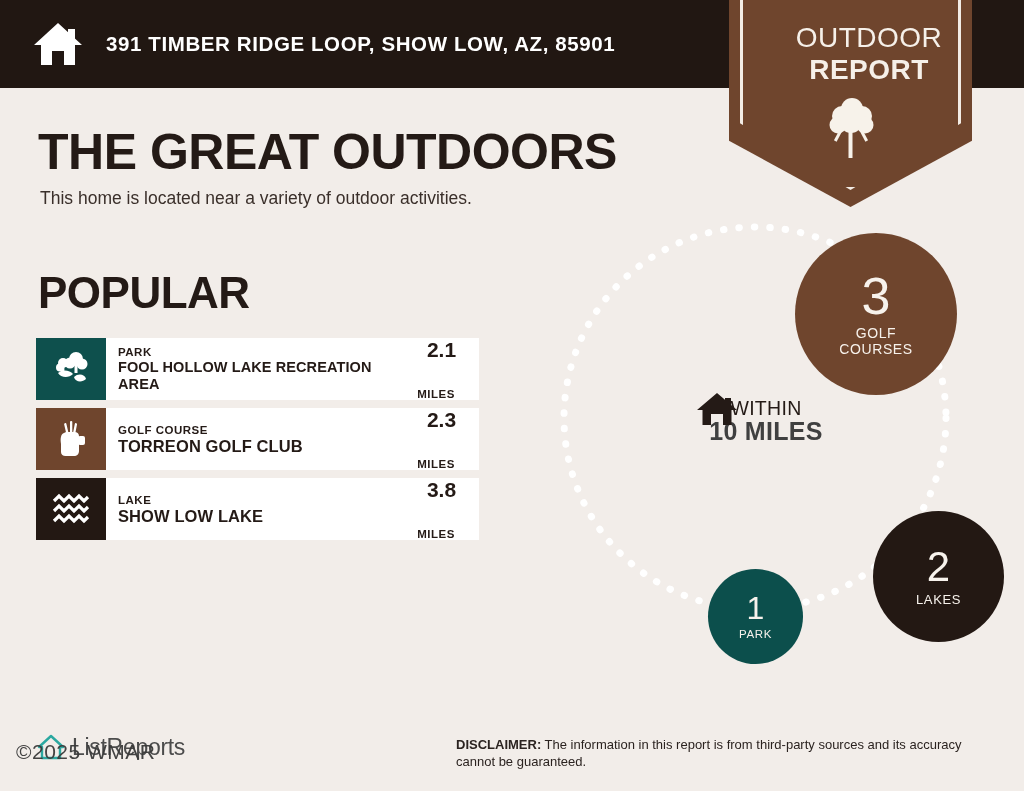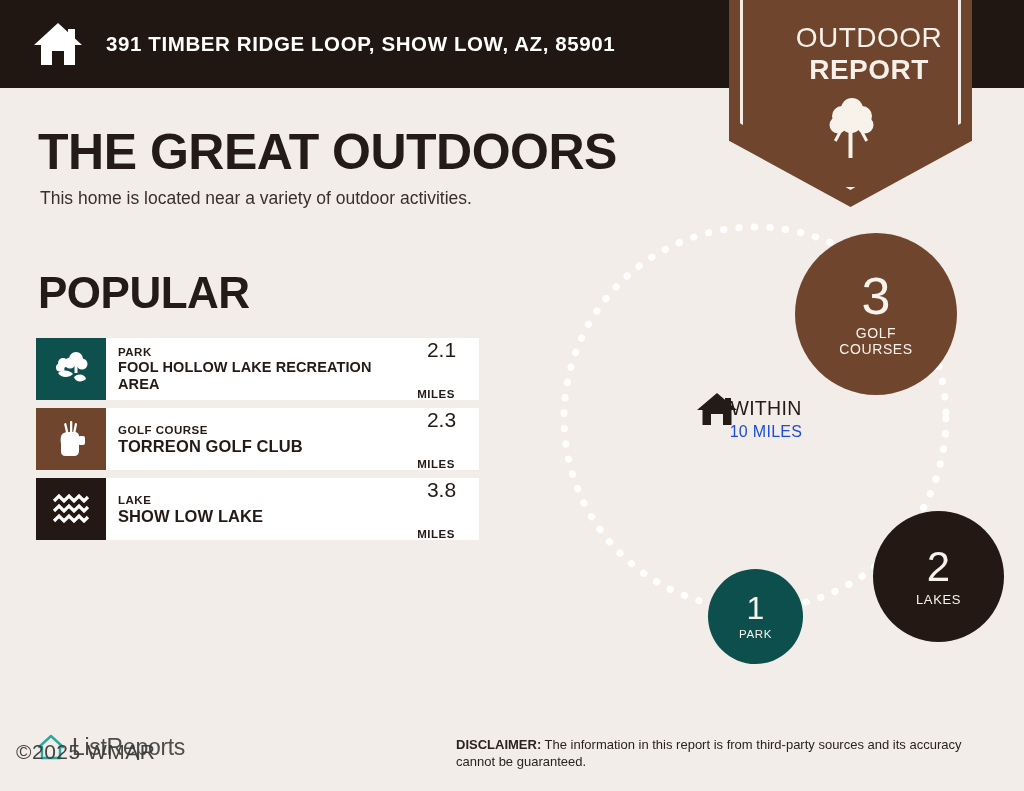--- a/index.html
+++ b/index.html
@@ -164,21 +164,21 @@
     width: 78px;
     min-width: 78px;
     display: flex;
     flex-direction: column;
     align-items: center;
     justify-content: center;
     padding-right: 4px;
   }
   .poi-dist-val {
     font-size: 21px;
-    font-weight: normal;
+    font-weight: bold;
     color: #241a16;
     line-height: 23px;
     margin-left: 11px;
   }
   .poi-dist-unit {
     font-size: 11.5px;
     font-weight: bold;
     letter-spacing: 0.5px;
     color: #241a16;
     line-height: 14px;
@@ -245,24 +245,24 @@
   }
   .center-home-icon { width: 42px; height: 36px; display: inline-block; }
   .center-line1 {
     font-size: 19.5px;
     letter-spacing: 0.3px;
     color: #241a16;
     line-height: 23px;
     margin-top: 6px;
   }
   .center-line2 {
-    font-size: 16px;
-    font-weight: normal;
+    font-size: 25px;
+    font-weight: bold;
     letter-spacing: 0.3px;
-    color: #1d4ed8;
+    color: #404040;
     line-height: 23px;
   }
 
   
   .footer-logo {
     position: absolute;
     left: 36px;
     top: 733px;
     display: flex;
     align-items: center;

